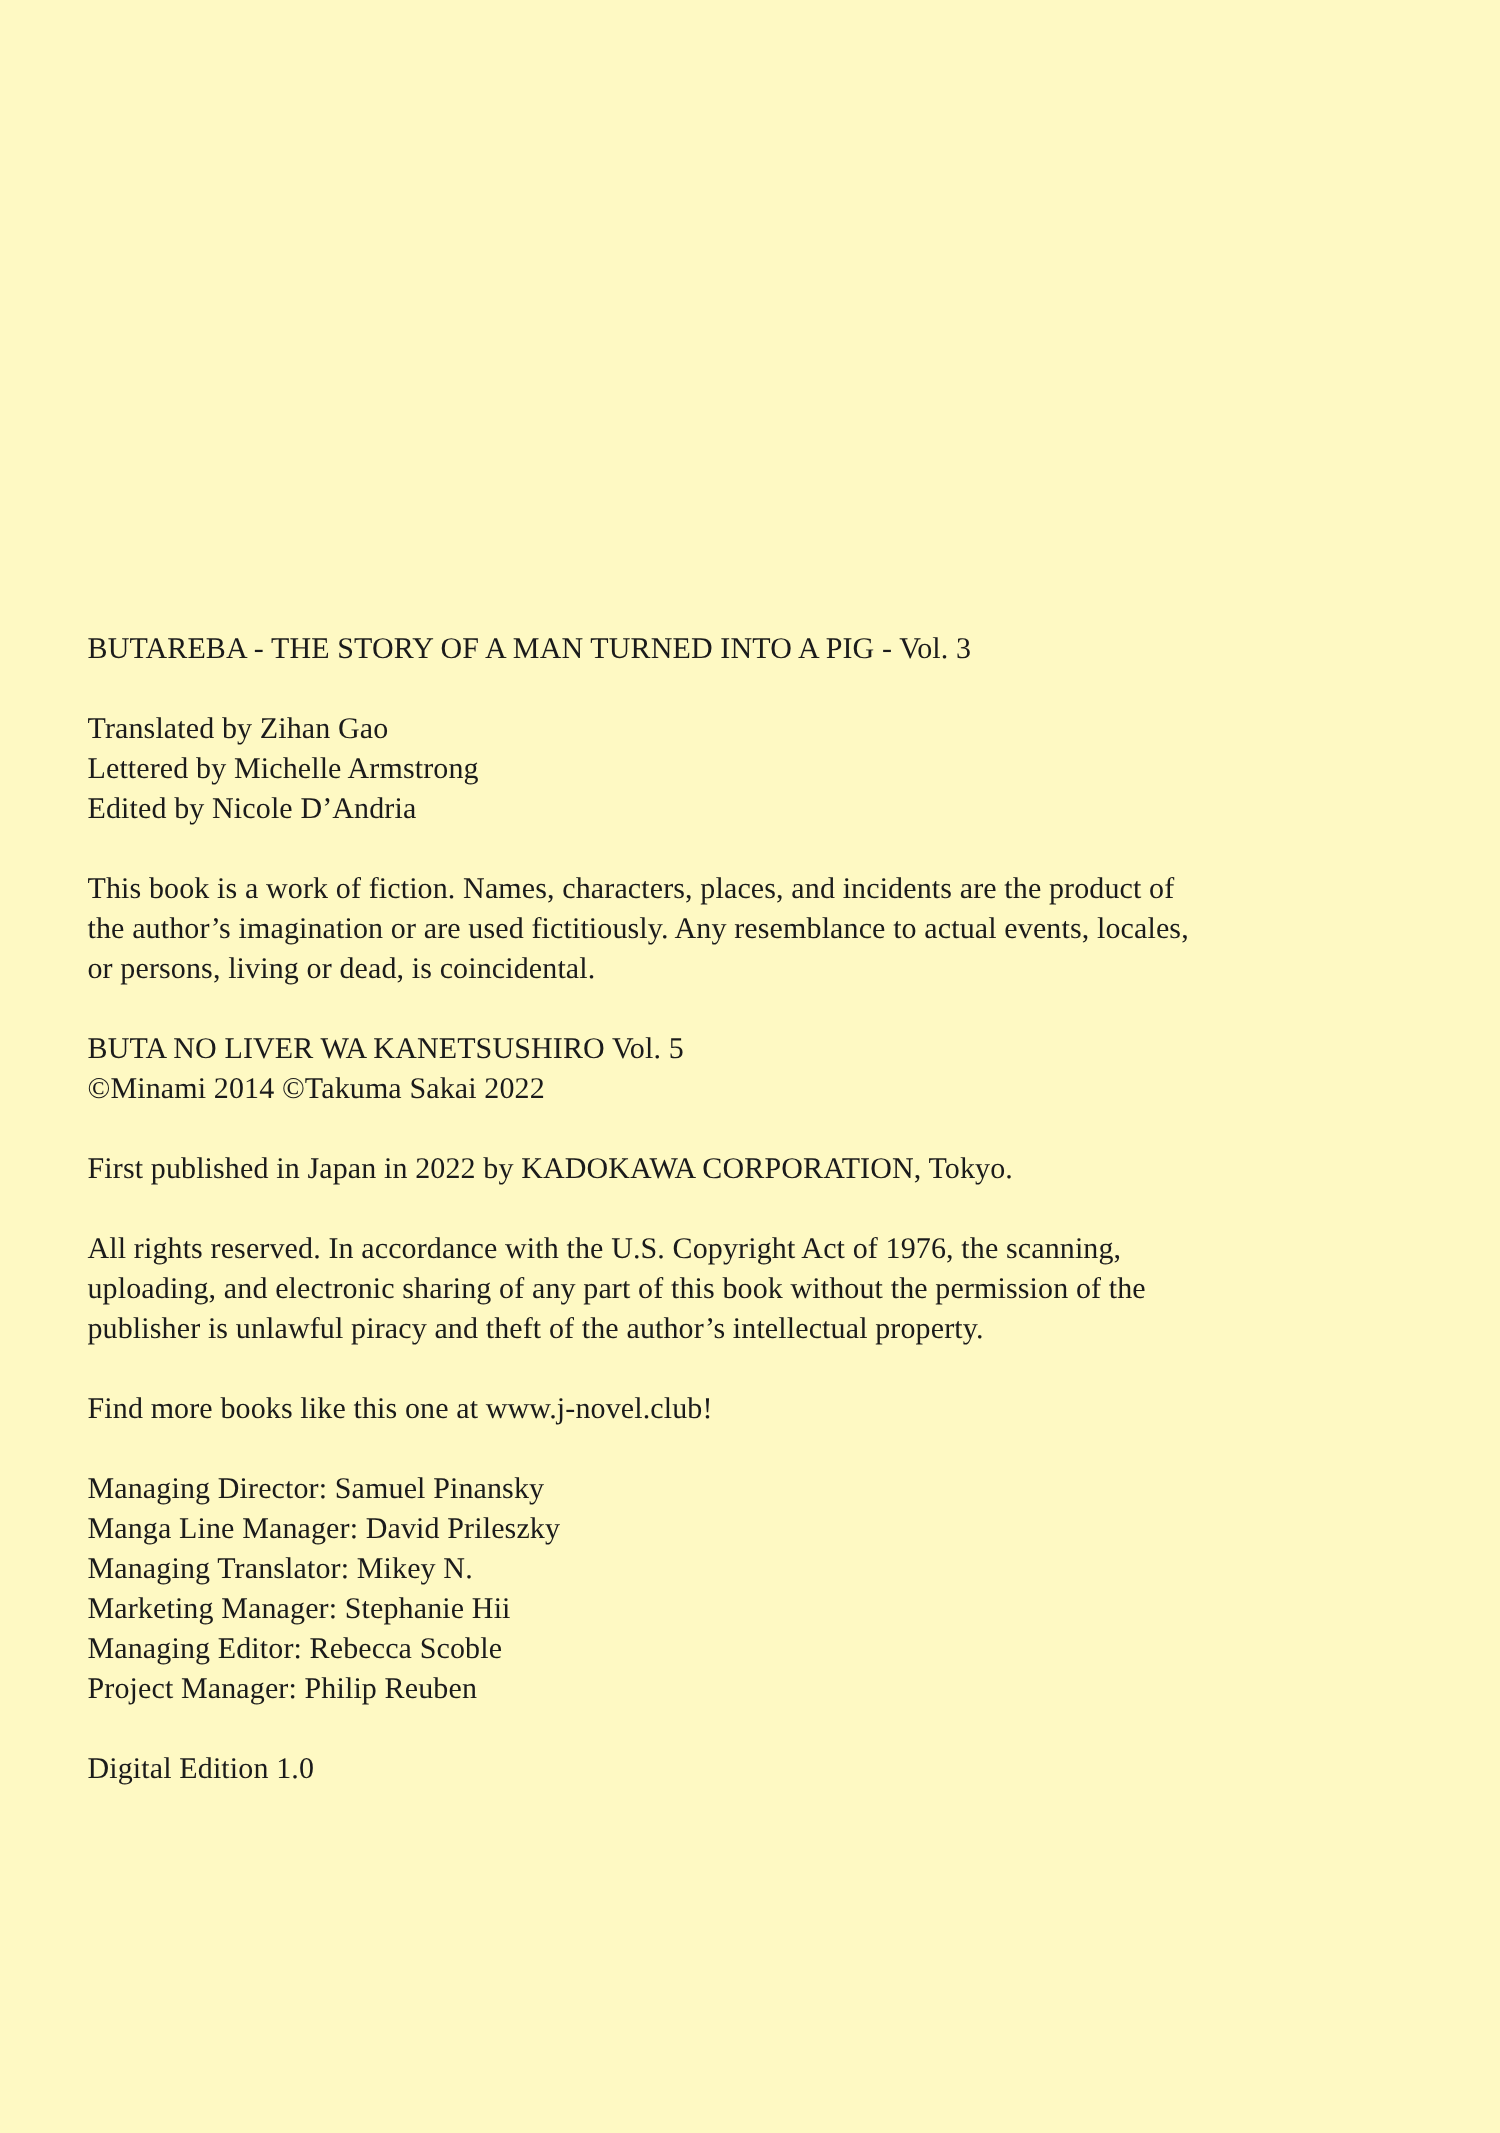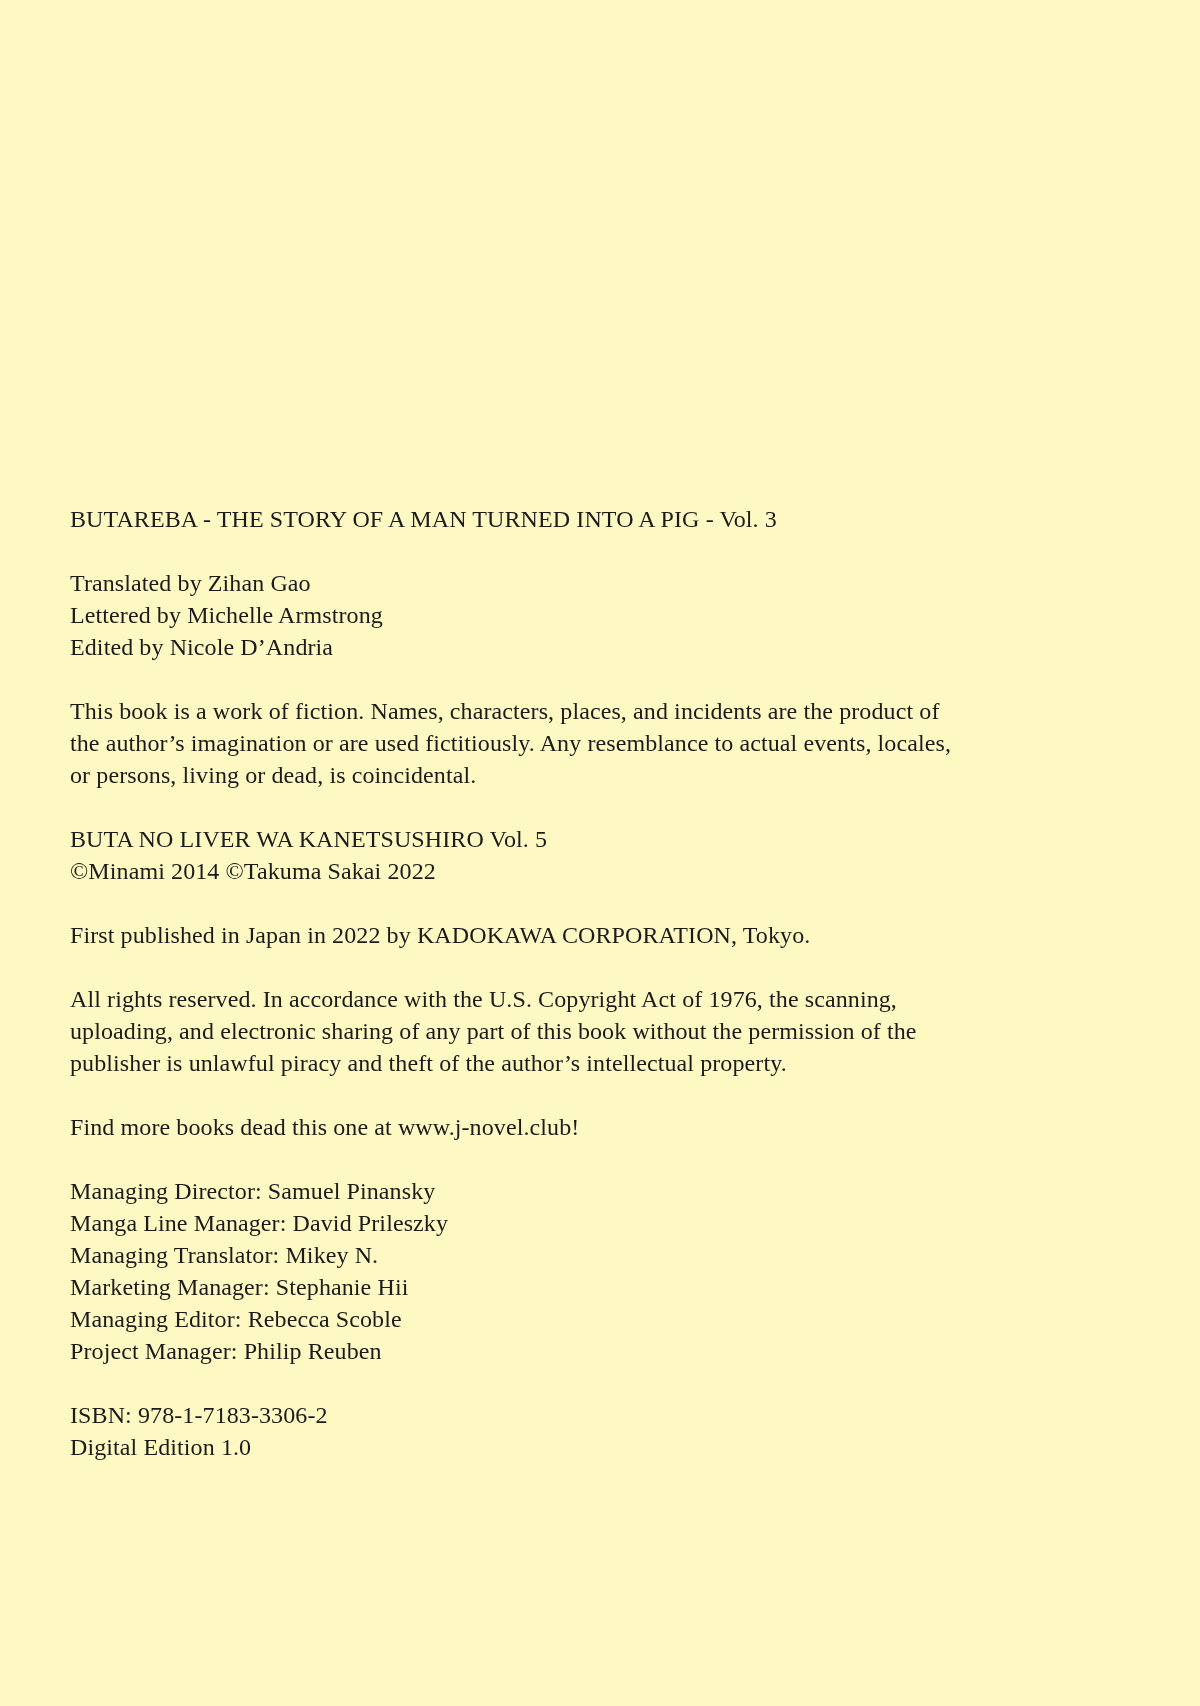--- a/index.html
+++ b/index.html
@@ -65,31 +65,30 @@
       <span class="line">First published in Japan in 2022 by KADOKAWA CORPORATION, Tokyo.</span>
     </div>
 
     <div class="para">
       <span class="line">All rights reserved. In accordance with the U.S. Copyright Act of 1976, the scanning,</span>
       <span class="line">uploading, and electronic sharing of any part of this book without the permission of the</span>
       <span class="line">publisher is unlawful piracy and theft of the author’s intellectual property.</span>
     </div>
 
     <div class="para">
-      <span class="line">Find more books dead this one at www.j-novel.club!</span>
+      <span class="line">Find more books like this one at www.j-novel.club!</span>
     </div>
 
     <div class="para">
       <span class="line">Managing Director: Samuel Pinansky</span>
       <span class="line">Manga Line Manager: David Prileszky</span>
       <span class="line">Managing Translator: Mikey N.</span>
       <span class="line">Marketing Manager: Stephanie Hii</span>
       <span class="line">Managing Editor: Rebecca Scoble</span>
       <span class="line">Project Manager: Philip Reuben</span>
     </div>
 
     <div class="para">
-      <span class="line">ISBN: 978-1-7183-3306-2</span>
       <span class="line">Digital Edition 1.0</span>
     </div>
 
   </div>
 </div>
 
 </body></html>

